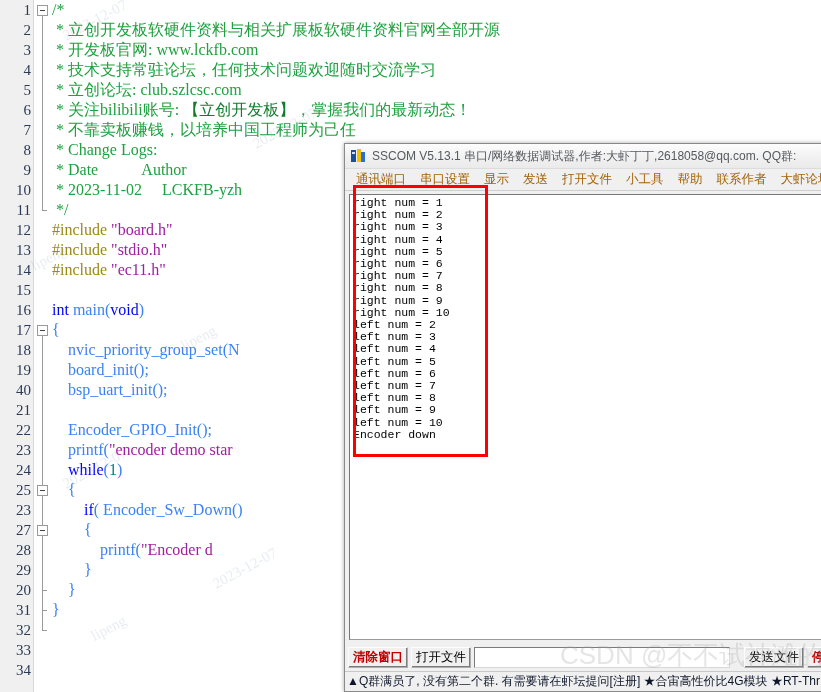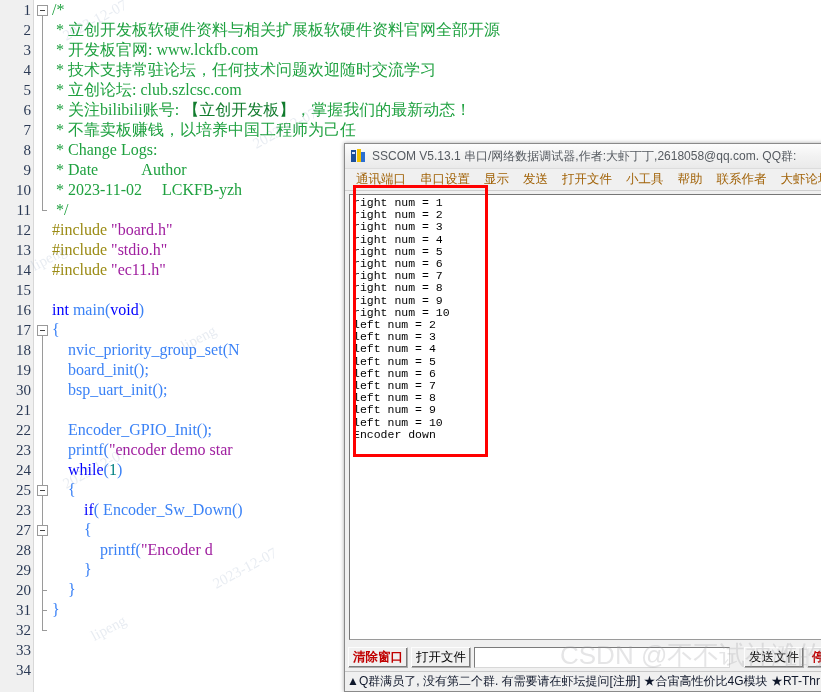--- a/index.html
+++ b/index.html
@@ -251,21 +251,21 @@
         <div>10</div>
         <div>11</div>
         <div>12</div>
         <div>13</div>
         <div>14</div>
         <div>15</div>
         <div>16</div>
         <div>17</div>
         <div>18</div>
         <div>19</div>
-        <div>30</div>
+        <div>40</div>
         <div>21</div>
         <div>22</div>
         <div>23</div>
         <div>24</div>
         <div>25</div>
         <div>23</div>
         <div>27</div>
         <div>28</div>
         <div>29</div>
         <div>20</div>

